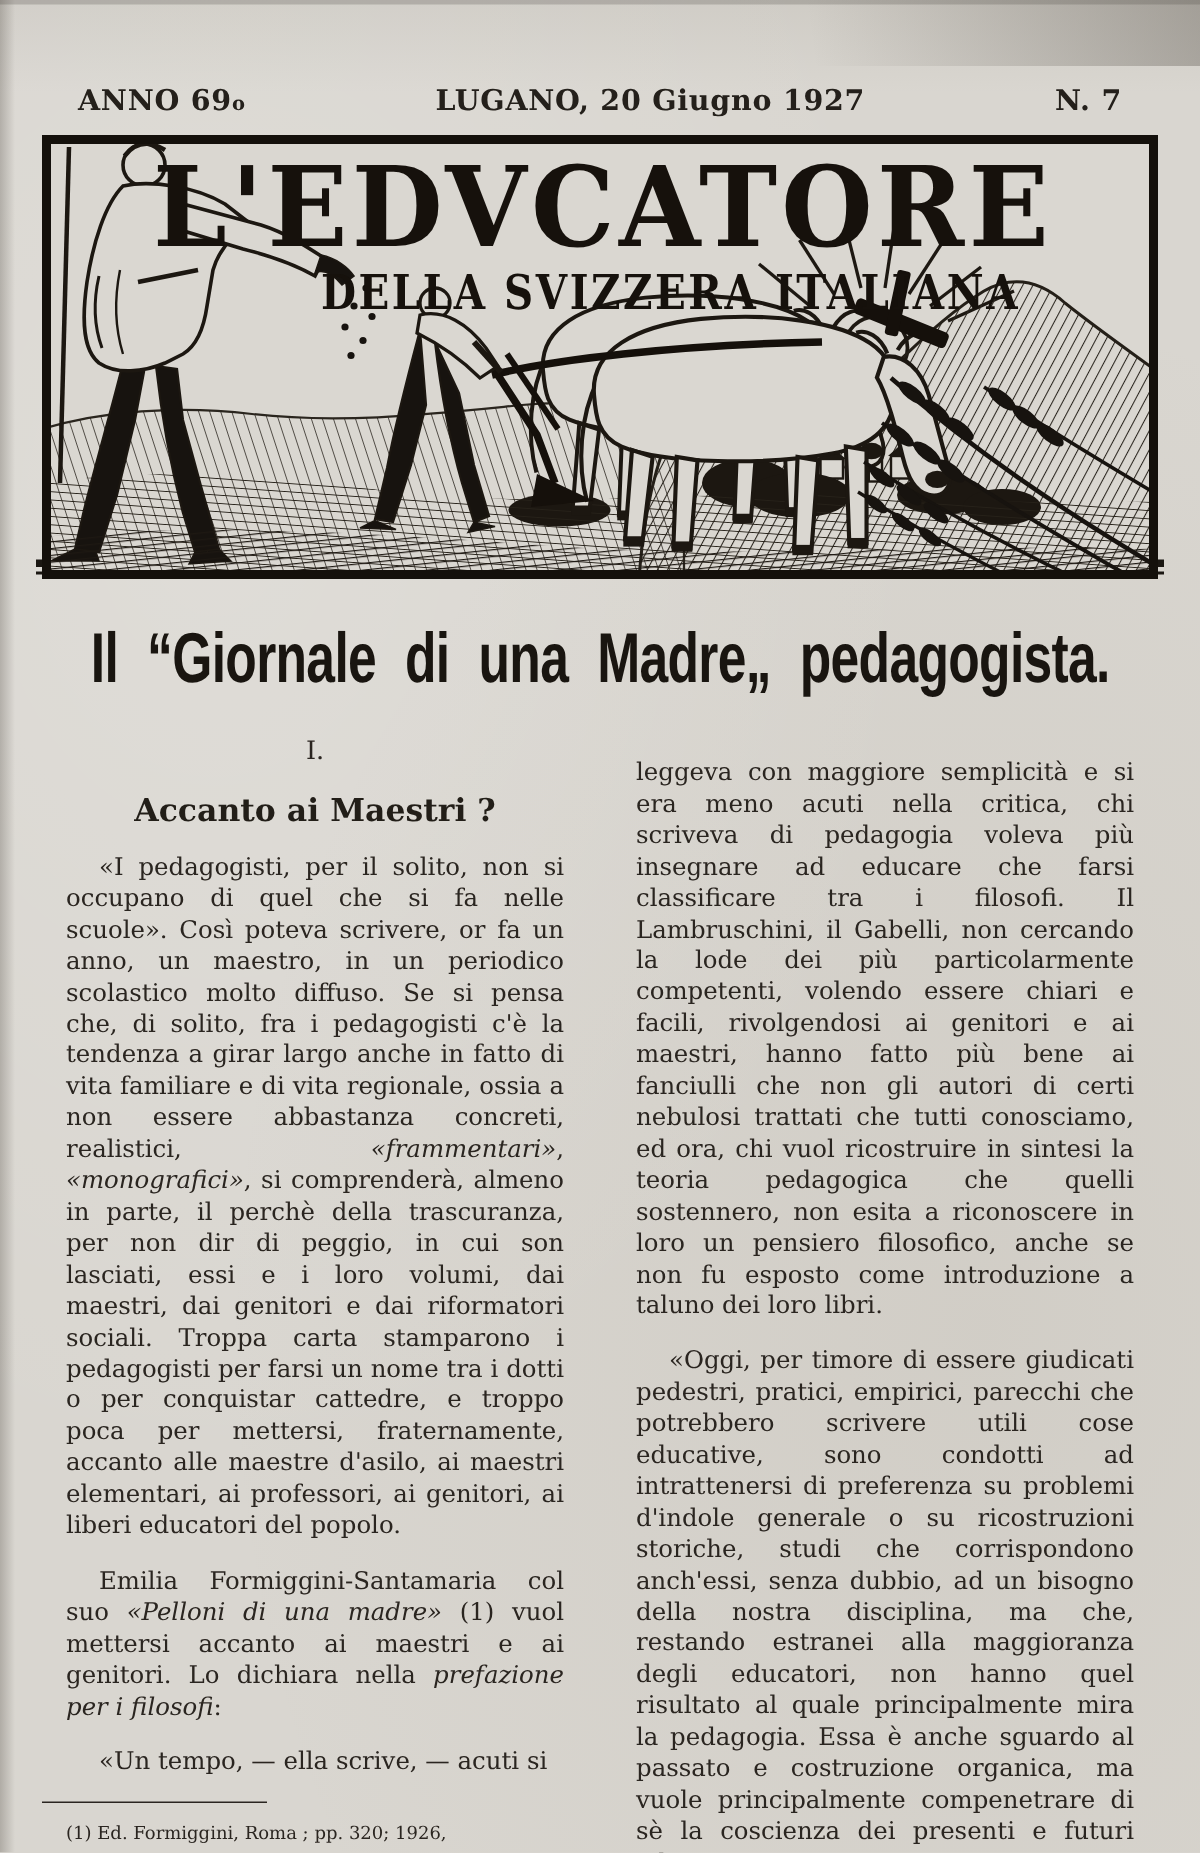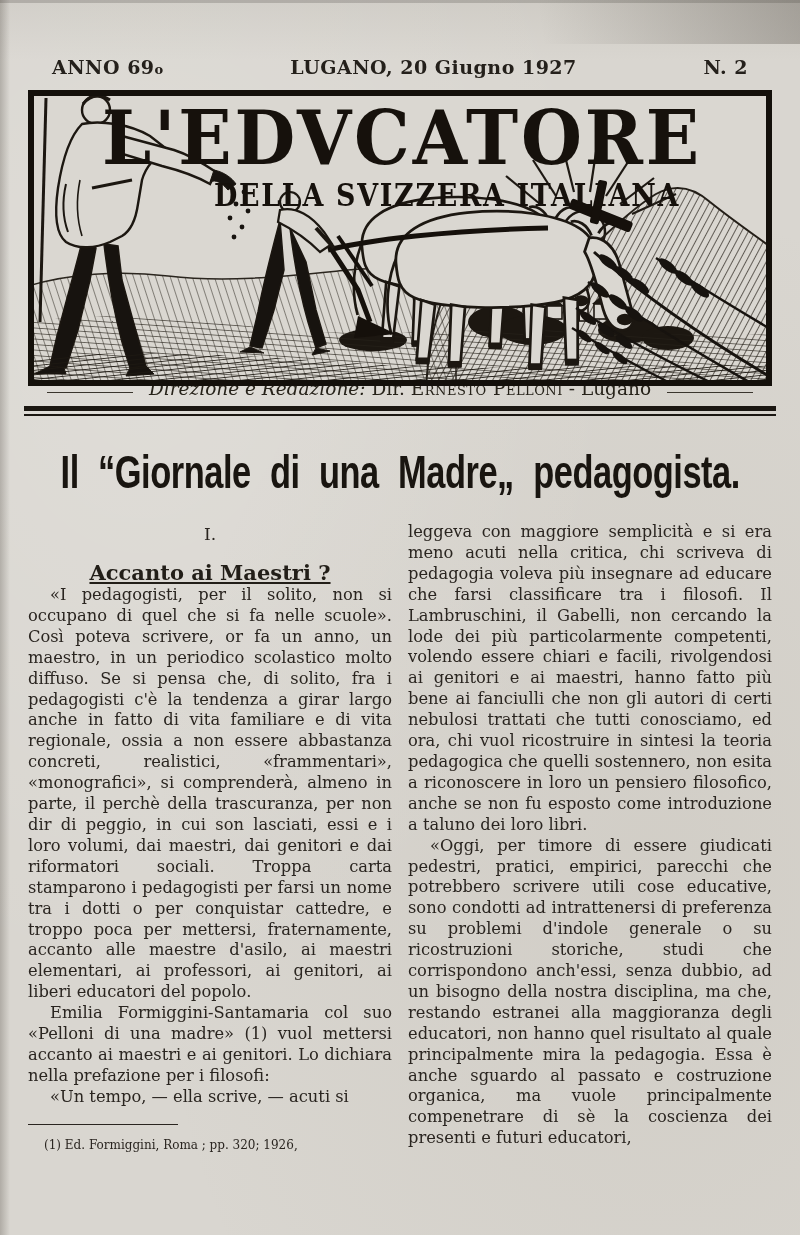--- a/index.html
+++ b/index.html
@@ -45,40 +45,40 @@
   .article-title{
     margin:30px 0 0 0;text-align:center;white-space:nowrap;
     font-family:"Liberation Sans", sans-serif;font-weight:700;
     font-size:37px;letter-spacing:-0.5px;word-spacing:11px;color:#191510;
   }
   .article-title .inner{display:inline-block;transform:scale(0.93,1.27);transform-origin:center top;}
 
   .columns{display:flex;gap:16px;padding:0 28px;margin-top:34px;}
   .col{flex:1;min-width:0;}
   .section-number{text-align:center;font-size:17px;margin:2px 0 16px 0;color:#2a2520;}
-  .section-heading{text-align:center;font-weight:bold;font-size:21px;margin:0 0 0 0;color:#221e18;text-decoration:underline;}
-  .body-par{font-size:16.3px;line-height:20.9px;text-align:justify;margin:0;color:#2a2520;}
+  .section-heading{text-align:center;font-weight:bold;font-size:21px;margin:0 0 0 0;color:#221e18;}
+  .body-par{font-size:16.3px;line-height:20.9px;text-align:justify;margin:16px;color:#2a2520;}
   .body-par.indent{text-indent:22px;}
-  .body-par .it{}
+  .body-par .it{font-style:italic;}
   .footnote-block{margin-top:16px;}
   .footnote-rule{width:150px;border-top:1.6px solid #2a2520;}
   .footnote-text{margin:10px 0 0 0;font-size:12px;line-height:20px;text-indent:16px;}
 </style>
 </head>
 <body>
 
 <div class="page">
   <div class="scan-topline"></div>
   <div class="scan-top"></div>
   <div class="scan-left"></div>
 
   <div class="issue-header">
     <span><span>ANNO 69</span><span class="ord">o</span></span>
     <span>LUGANO, 20 Giugno 1927</span>
-    <span>N. 2</span>
+    <span>N. 7</span>
   </div>
 
   <div class="masthead-box">
     <svg width="744" height="296" viewBox="0 0 744 296" xmlns="http://www.w3.org/2000/svg">
       <defs>
         <pattern id="hatchA" patternUnits="userSpaceOnUse" width="6" height="6" patternTransform="rotate(28)">
           <line x1="0" y1="0" x2="0" y2="6" stroke="#2a251e" stroke-width="1.4"></line>
         </pattern>
         <pattern id="hatchB" patternUnits="userSpaceOnUse" width="7" height="7" patternTransform="rotate(-18)">
           <line x1="0" y1="0" x2="0" y2="7" stroke="#2a251e" stroke-width="1.0"></line>
@@ -222,30 +222,20 @@
         </g>
       </g>
 
       <text x="74" y="74" font-family="DejaVu Serif, serif" font-weight="bold" font-size="74" letter-spacing="3" textLength="600" lengthAdjust="spacingAndGlyphs" fill="#16110c">L'EDVCATORE</text>
       <text x="186" y="116" font-family="DejaVu Serif, serif" font-weight="bold" font-size="32" letter-spacing="2" textLength="466" lengthAdjust="spacingAndGlyphs" fill="#16110c">DELLA SVIZZERA ITALIANA</text>
 
       <rect x="3" y="3" width="738" height="290" fill="none" stroke="#14100b" stroke-width="6"></rect>
     </svg>
   </div>
 
-  <div class="caption-row">
-    <span class="rule-deco"></span>
-    <span>
-      <span class="caption-label">Direzione e Redazione:</span>
-      <span>Dir.</span>
-      <span class="caption-name">Ernesto Pelloni</span>
-      <span>- Lugano</span>
-    </span>
-    <span class="rule-deco"></span>
-  </div>
 
   <div class="double-rule"></div>
 
   <h1 class="article-title"><span class="inner">Il “Giornale di una Madre„ pedagogista.</span></h1>
 
   <div class="columns">
     <div class="col">
       <div class="section-number">I.</div>
       <h2 class="section-heading">Accanto ai Maestri ?</h2>
       <p class="body-par indent"><span>«I pedagogisti, per il solito, non si occupano di quel che si fa nelle scuole». Così poteva scrivere, or fa un anno, un maestro, in un periodico scolastico molto diffuso. Se si pensa che, di solito, fra i pedagogisti c'è la tendenza a girar largo anche in fatto di vita familiare e di vita regionale, ossia a non essere abbastanza concreti, realistici, </span><span class="it">«frammentari»</span><span>, </span><span class="it">«monografici»</span><span>, si comprenderà, almeno in parte, il perchè della trascuranza, per non dir di peggio, in cui son lasciati, essi e i loro volumi, dai maestri, dai genitori e dai riformatori sociali. Troppa carta stamparono i pedagogisti per farsi un nome tra i dotti o per conquistar cattedre, e troppo poca per mettersi, fraternamente, accanto alle maestre d'asilo, ai maestri elementari, ai professori, ai genitori, ai liberi educatori del popolo.</span></p>

